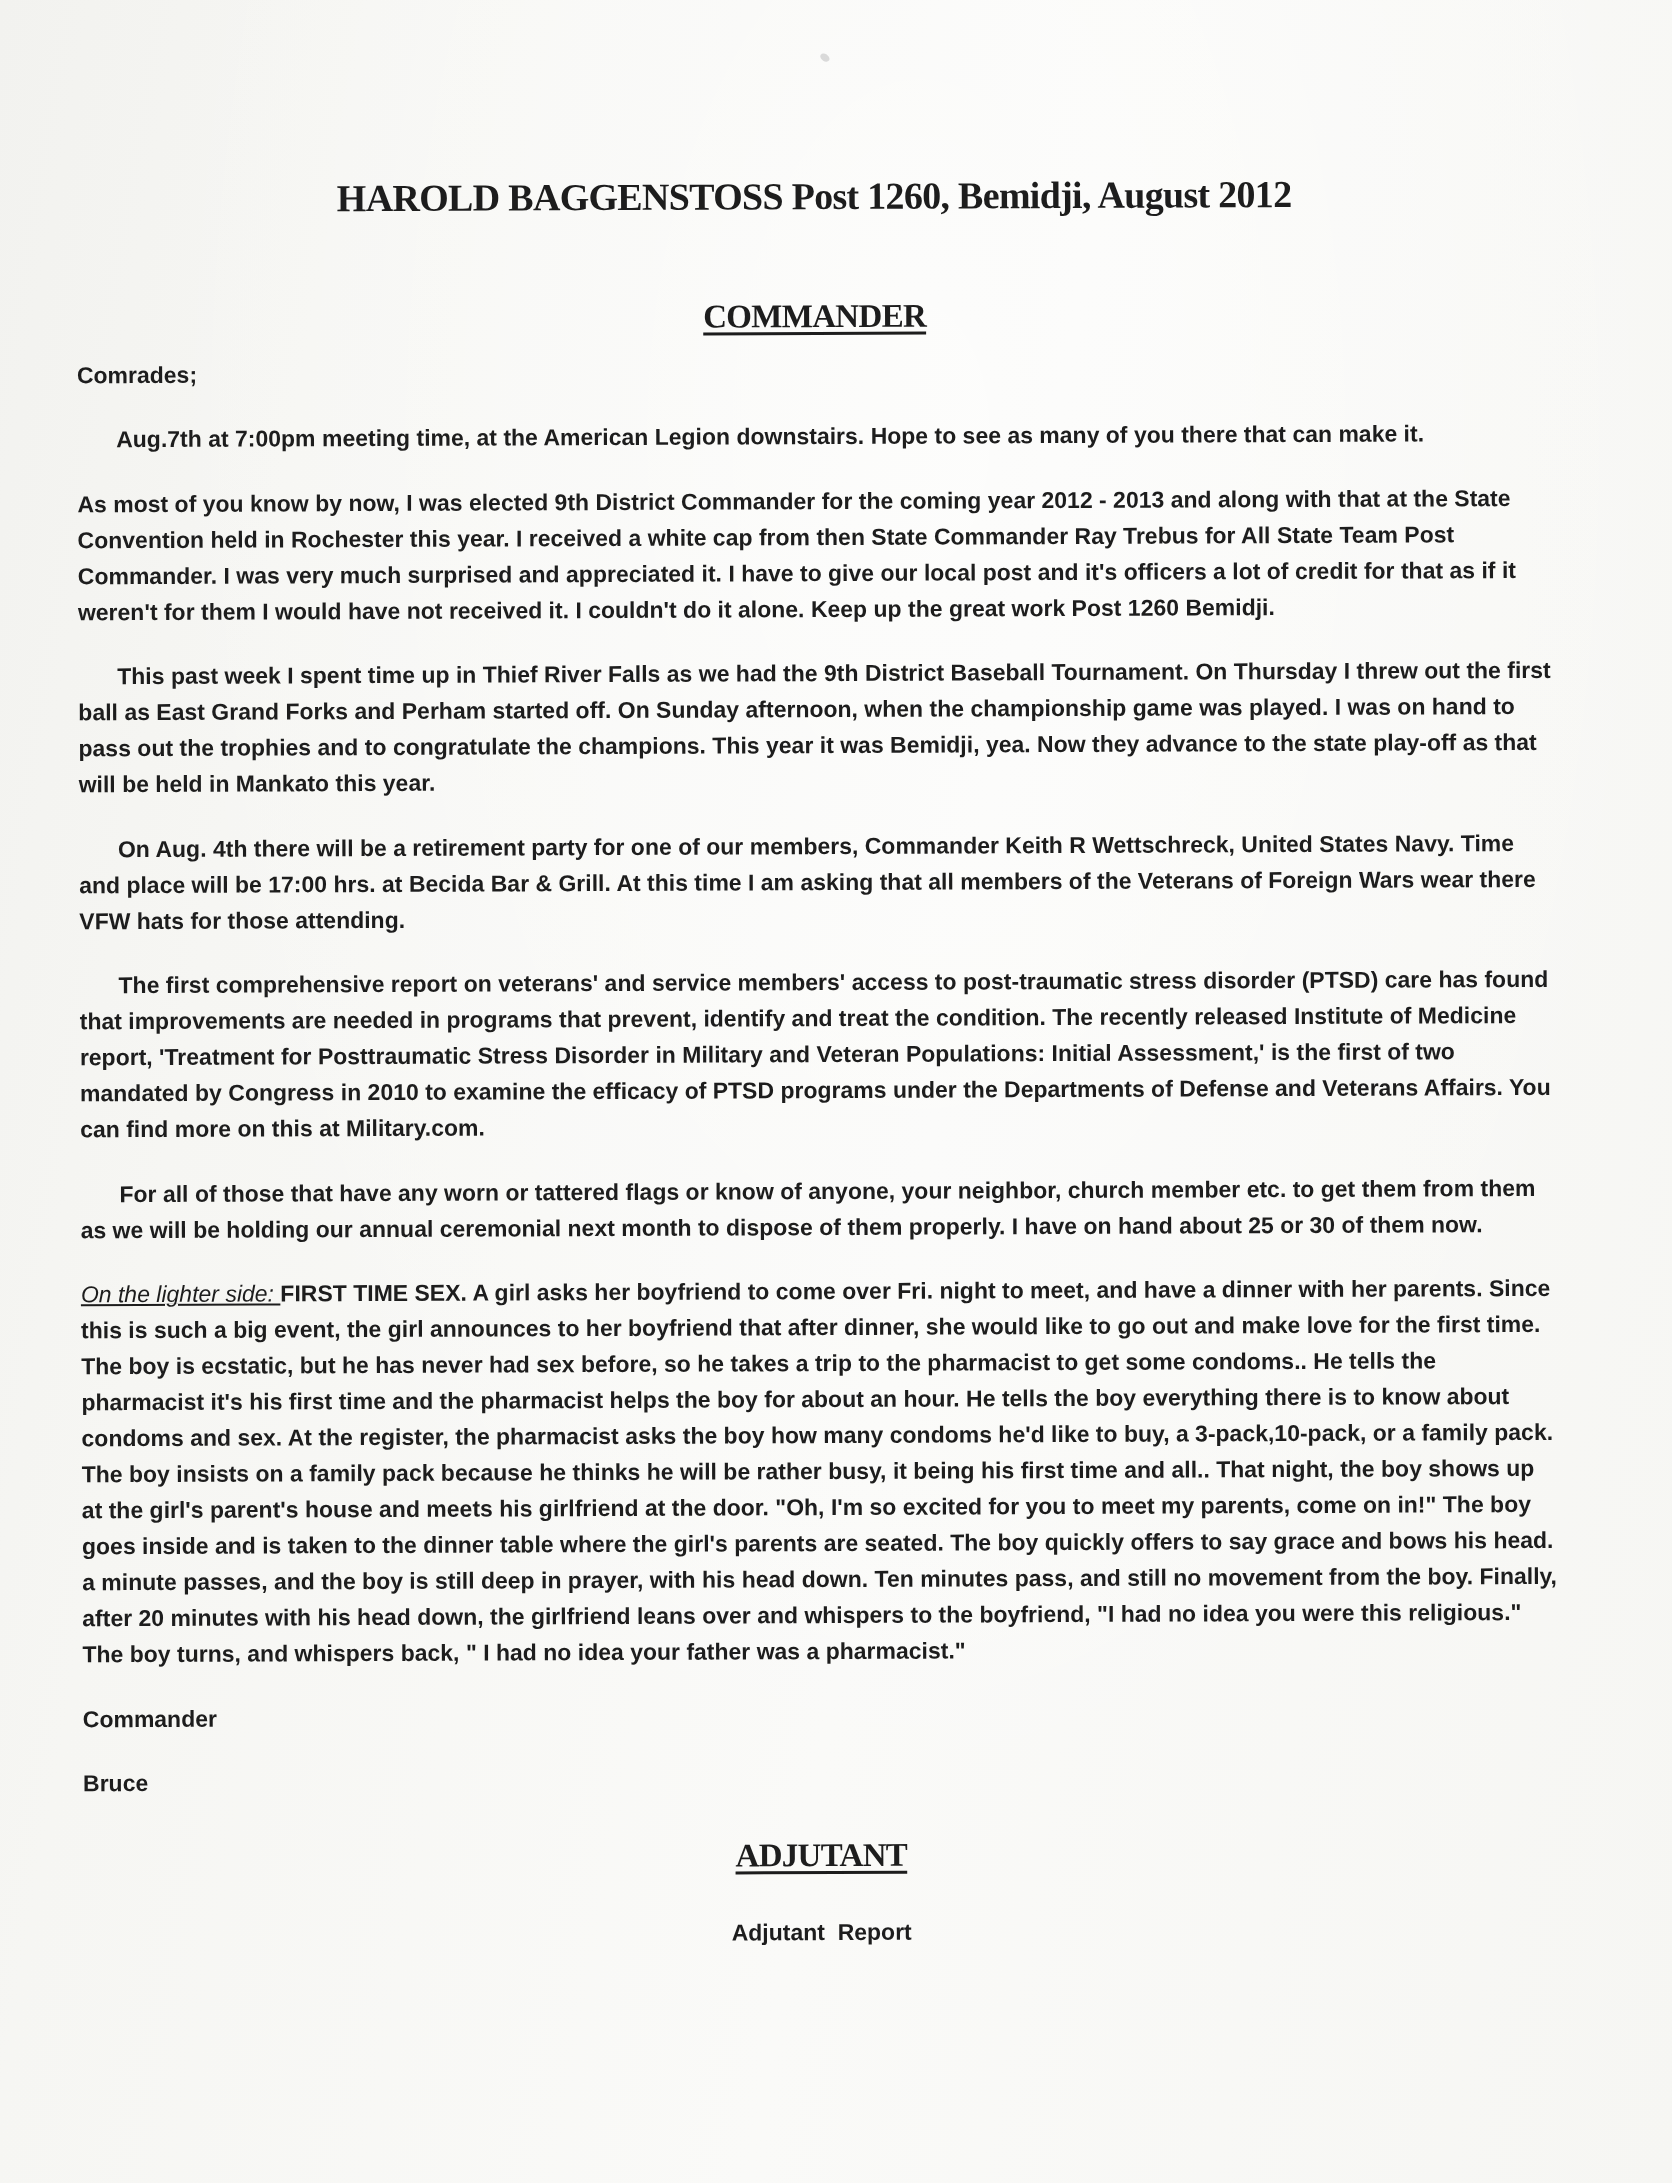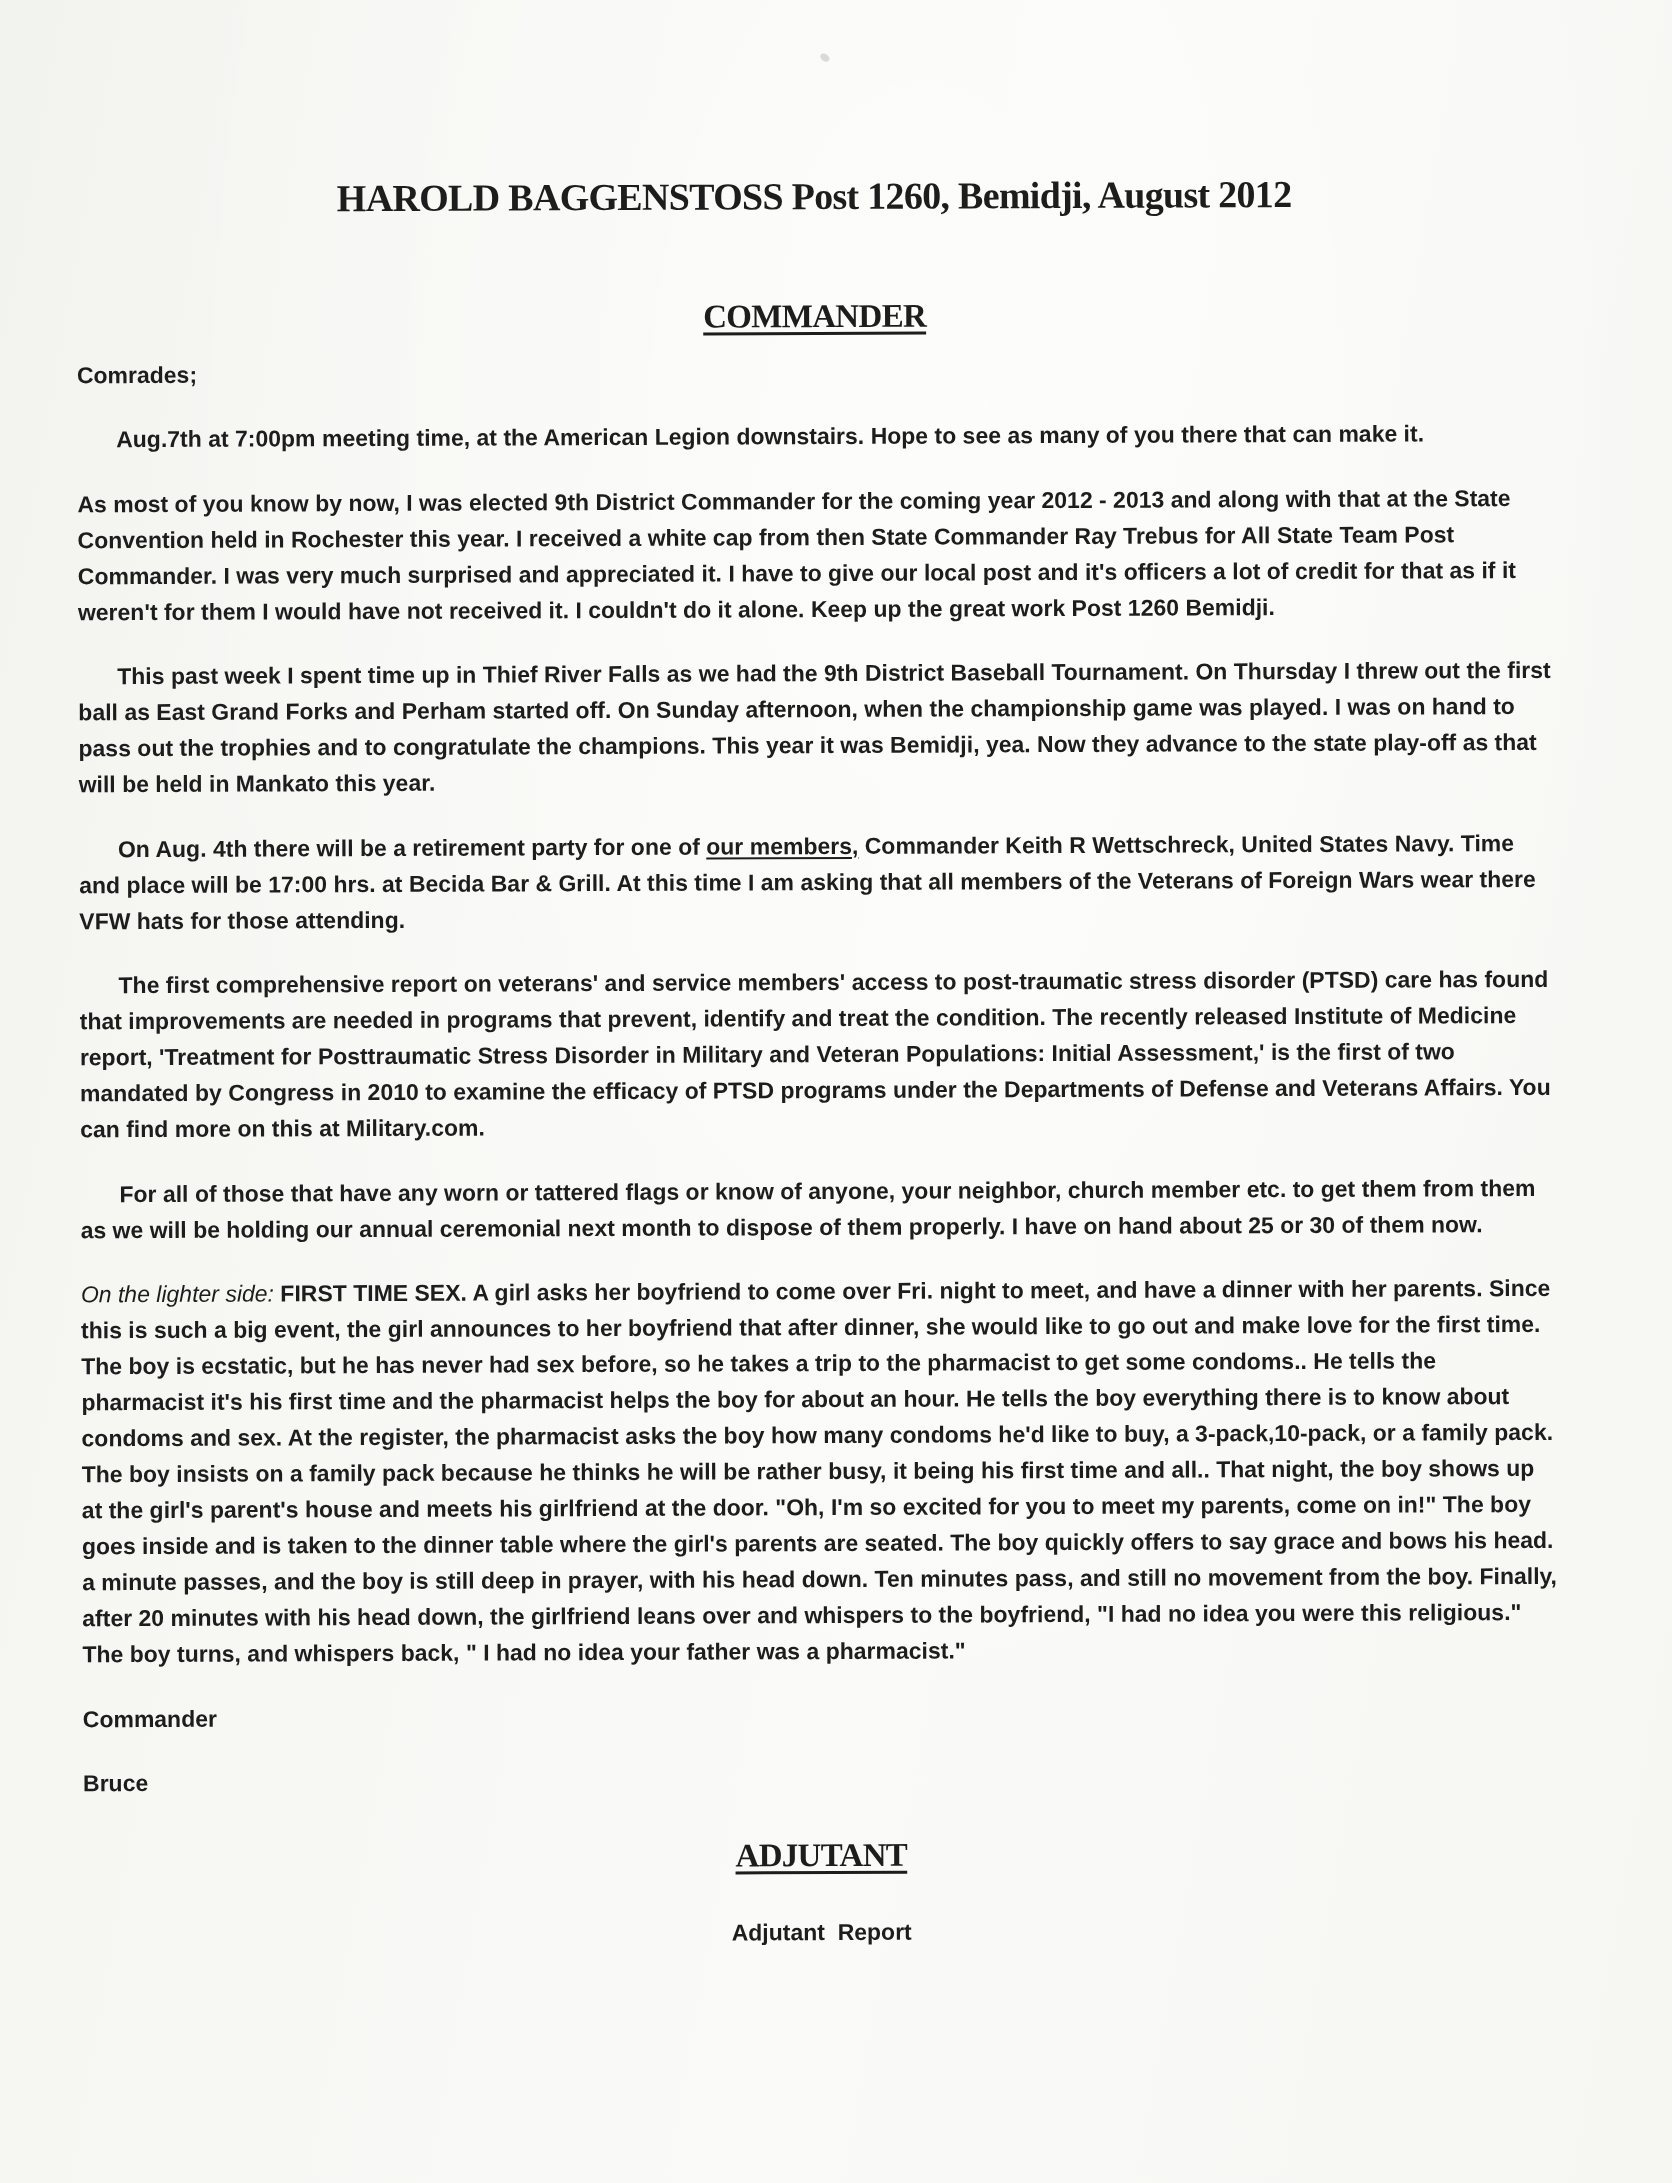--- a/index.html
+++ b/index.html
@@ -55,22 +55,22 @@
   }
   .letter-body { margin-top: 28.5px; }
   .para {
     font-size: 23px;
     line-height: 36px;
     font-weight: bold;
     margin-bottom: 28.5px;
     text-align: left;
   }
   .para.indent { text-indent: 39px; }
-  .para span.underline { text-decoration: underline; text-decoration-thickness: 2px; text-underline-offset: 3.4px; }
-  .para span.italic { font-style: italic; font-weight: normal; }
+  .para span.underline { text-decoration-thickness: 2px; text-underline-offset: 3.4px; }
+  .para span.italic { font-style: italic; font-weight: normal; text-decoration: underline; }
   .signoff-line {
     font-size: 23px;
     line-height: 36px;
     font-weight: bold;
     margin-bottom: 28.5px;
   }
   .heading-adjutant { margin-top: 38px; }
   .sub-heading {
     margin-top: 39px;
     font-size: 23px;

